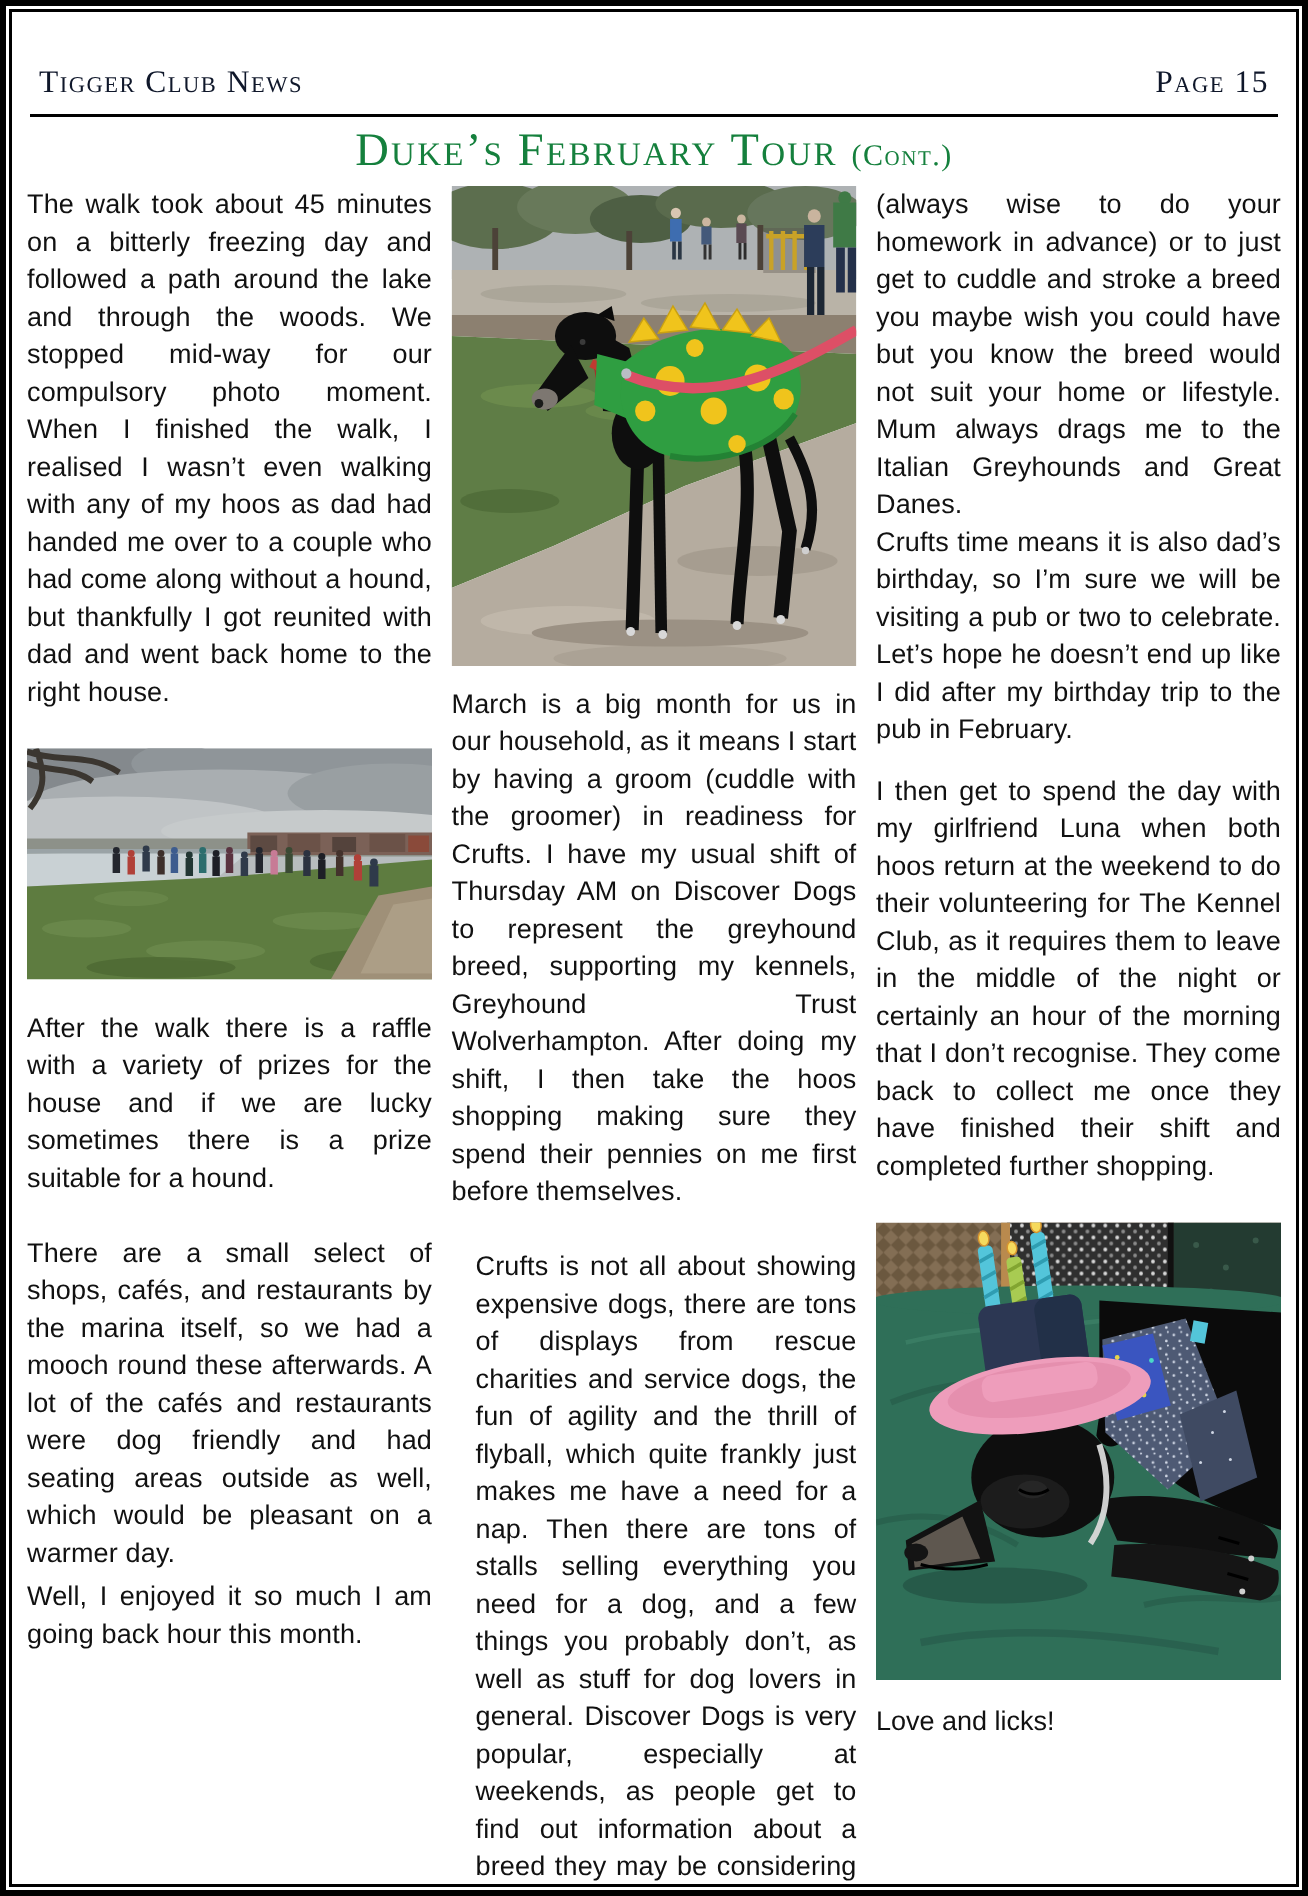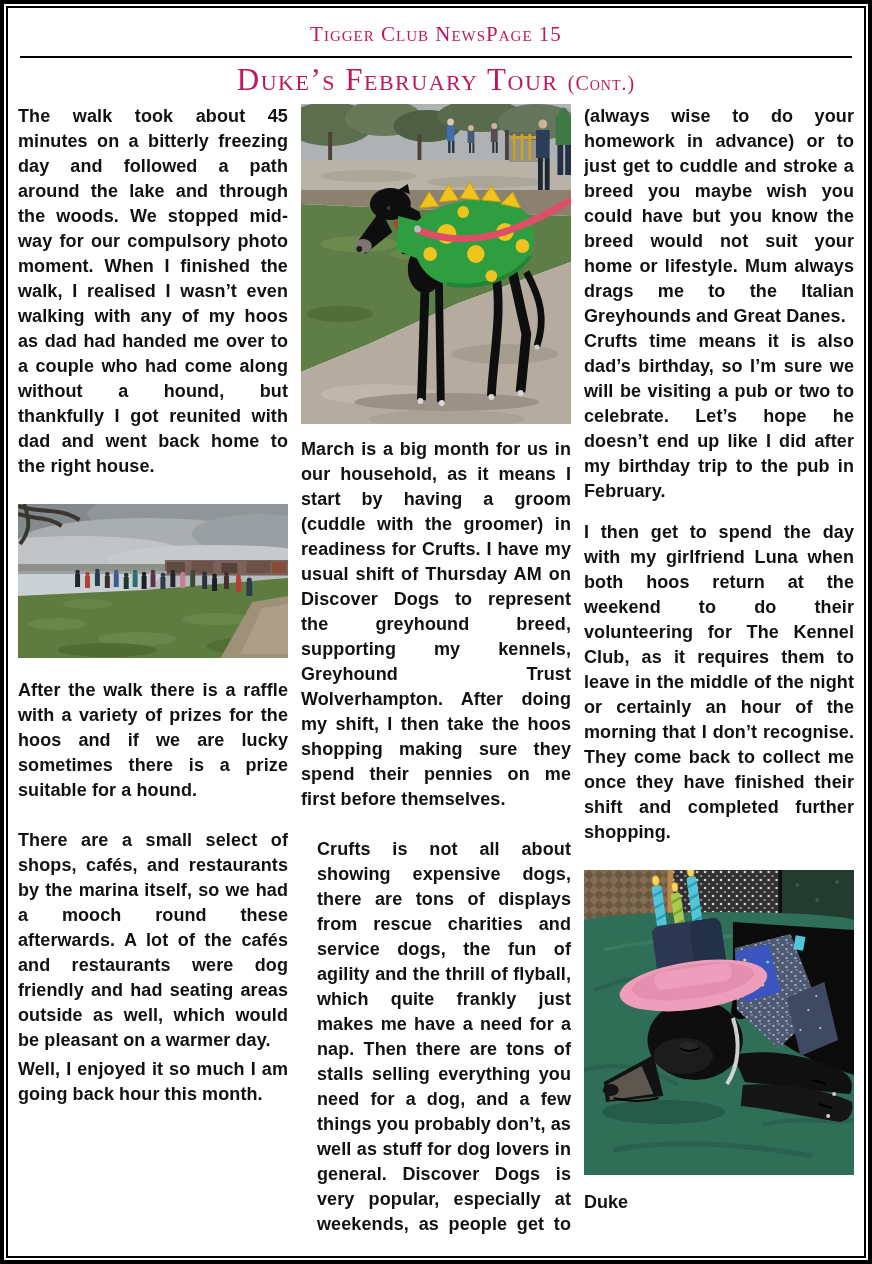--- a/index.html
+++ b/index.html
@@ -14,38 +14,38 @@
   }
   .frame {
     width: 100%; height: 100%;
     border: 2px solid #000;
     padding: 10px 10px 0 10px;
     overflow: hidden;
   }
 
   
   .hd-row {
-    display: flex; justify-content: center; align-items: baseline;
+    display: flex; justify-content: space-between; align-items: baseline;
     padding: 4px 8px 0 8px;
     font-family: "Liberation Serif", serif;
     font-variant: small-caps;
-    font-size: 21px; letter-spacing: 1px; color: #be185d;
+    font-size: 21px; letter-spacing: 1px; color: #0f172a; margin-top: 20px;
   }
   .hd-rule { border: none; border-top: 2px solid #000; margin: 9px 2px 4px 2px; }
   .title-line {
     text-align: center;
     font-family: "Liberation Serif", serif;
     font-variant: small-caps; font-weight: normal;
-    font-size: 31px; letter-spacing: 1.5px; color: #be185d;
+    font-size: 31px; letter-spacing: 1.5px; color: #15803d;
     margin: 4px 0 6px 0;
   }
   .title-line .cont { font-size: 20px; letter-spacing: 1px; }
 
   
-  .columns { display: flex; gap: 13px; margin-top: 6px; height: 1130px; overflow: hidden; font-weight: bold; }
+  .columns { display: flex; gap: 13px; margin-top: 6px; height: 1130px; overflow: hidden; }
   .col { width: 270px; flex: 0 0 270px; overflow: hidden; }
 
   p.body-text {
     font-size: 18px; line-height: 25px;
     text-align: justify;
     margin-bottom: 25px;
     letter-spacing: 0.1px;
   }
   p.mb-sm { margin-bottom: 4px; }
   p.mb-0  { margin-bottom: 0; }
@@ -180,21 +180,21 @@
                 </g>
               <g fill="#2f3a4a">
                   <circle cx="233" cy="76" r="2.6"></circle>
                   <rect x="230" y="78" width="6" height="14"></rect>
                 </g>
             </g>
             <path d="M0,2 C22,10 40,2 62,16 M0,10 C18,16 30,12 44,22 M6,0 C14,20 10,30 2,40" stroke="#3b3630" stroke-width="4" fill="none"></path>
           </svg>
         </figure>
 
-        <p class="body-text">After the walk there is a raffle with a variety of prizes for the hoos and if we are lucky sometimes there is a prize suitable for a hound.</p>
+        <p class="body-text">After the walk there is a raffle with a variety of prizes for the house and if we are lucky sometimes there is a prize suitable for a hound.</p>
         <p class="body-text mb-sm">There are a small select of shops, cafés, and restaurants by the marina itself, so we had a mooch round these afterwards. A lot of the cafés and restaurants were dog friendly and had seating areas outside as well, which would be pleasant on a warmer day.</p>
         <p class="body-text mb-0">Well, I enjoyed it so much I am going back hour this month.</p>
       </section>
 
       <section class="col">
         <figure class="fig-dino" aria-label="photo-greyhound-dinosaur-coat">
           <svg viewBox="0 0 278 320" height="320" preserveAspectRatio="none">
             <rect width="278" height="62" fill="#aeb2b4"></rect>
             <ellipse cx="30" cy="20" rx="45" ry="22" fill="#5c6e4e"></ellipse>
             <ellipse cx="85" cy="14" rx="40" ry="18" fill="#68795a"></ellipse>
@@ -386,19 +386,19 @@
               <rect x="74" y="52" width="70" height="60" rx="8" fill="#2c3753"></rect>
               <rect x="112" y="52" width="32" height="60" rx="8" fill="#223048"></rect>
               <ellipse cx="108" cy="116" rx="75" ry="24" fill="#ee9dbb"></ellipse>
               <ellipse cx="108" cy="112" rx="62" ry="17" fill="#e58fae"></ellipse>
               <rect x="70" y="98" width="78" height="18" rx="7" fill="#ee9dbb"></rect>
             </g>
           </svg>
         </figure>
 
         <div class="signoff">
-          <p>Duke</p>
+          <p>Love and licks!</p>
         </div>
       </section>
 
     </main>
   </div>
 </div>
 
 </body></html>

